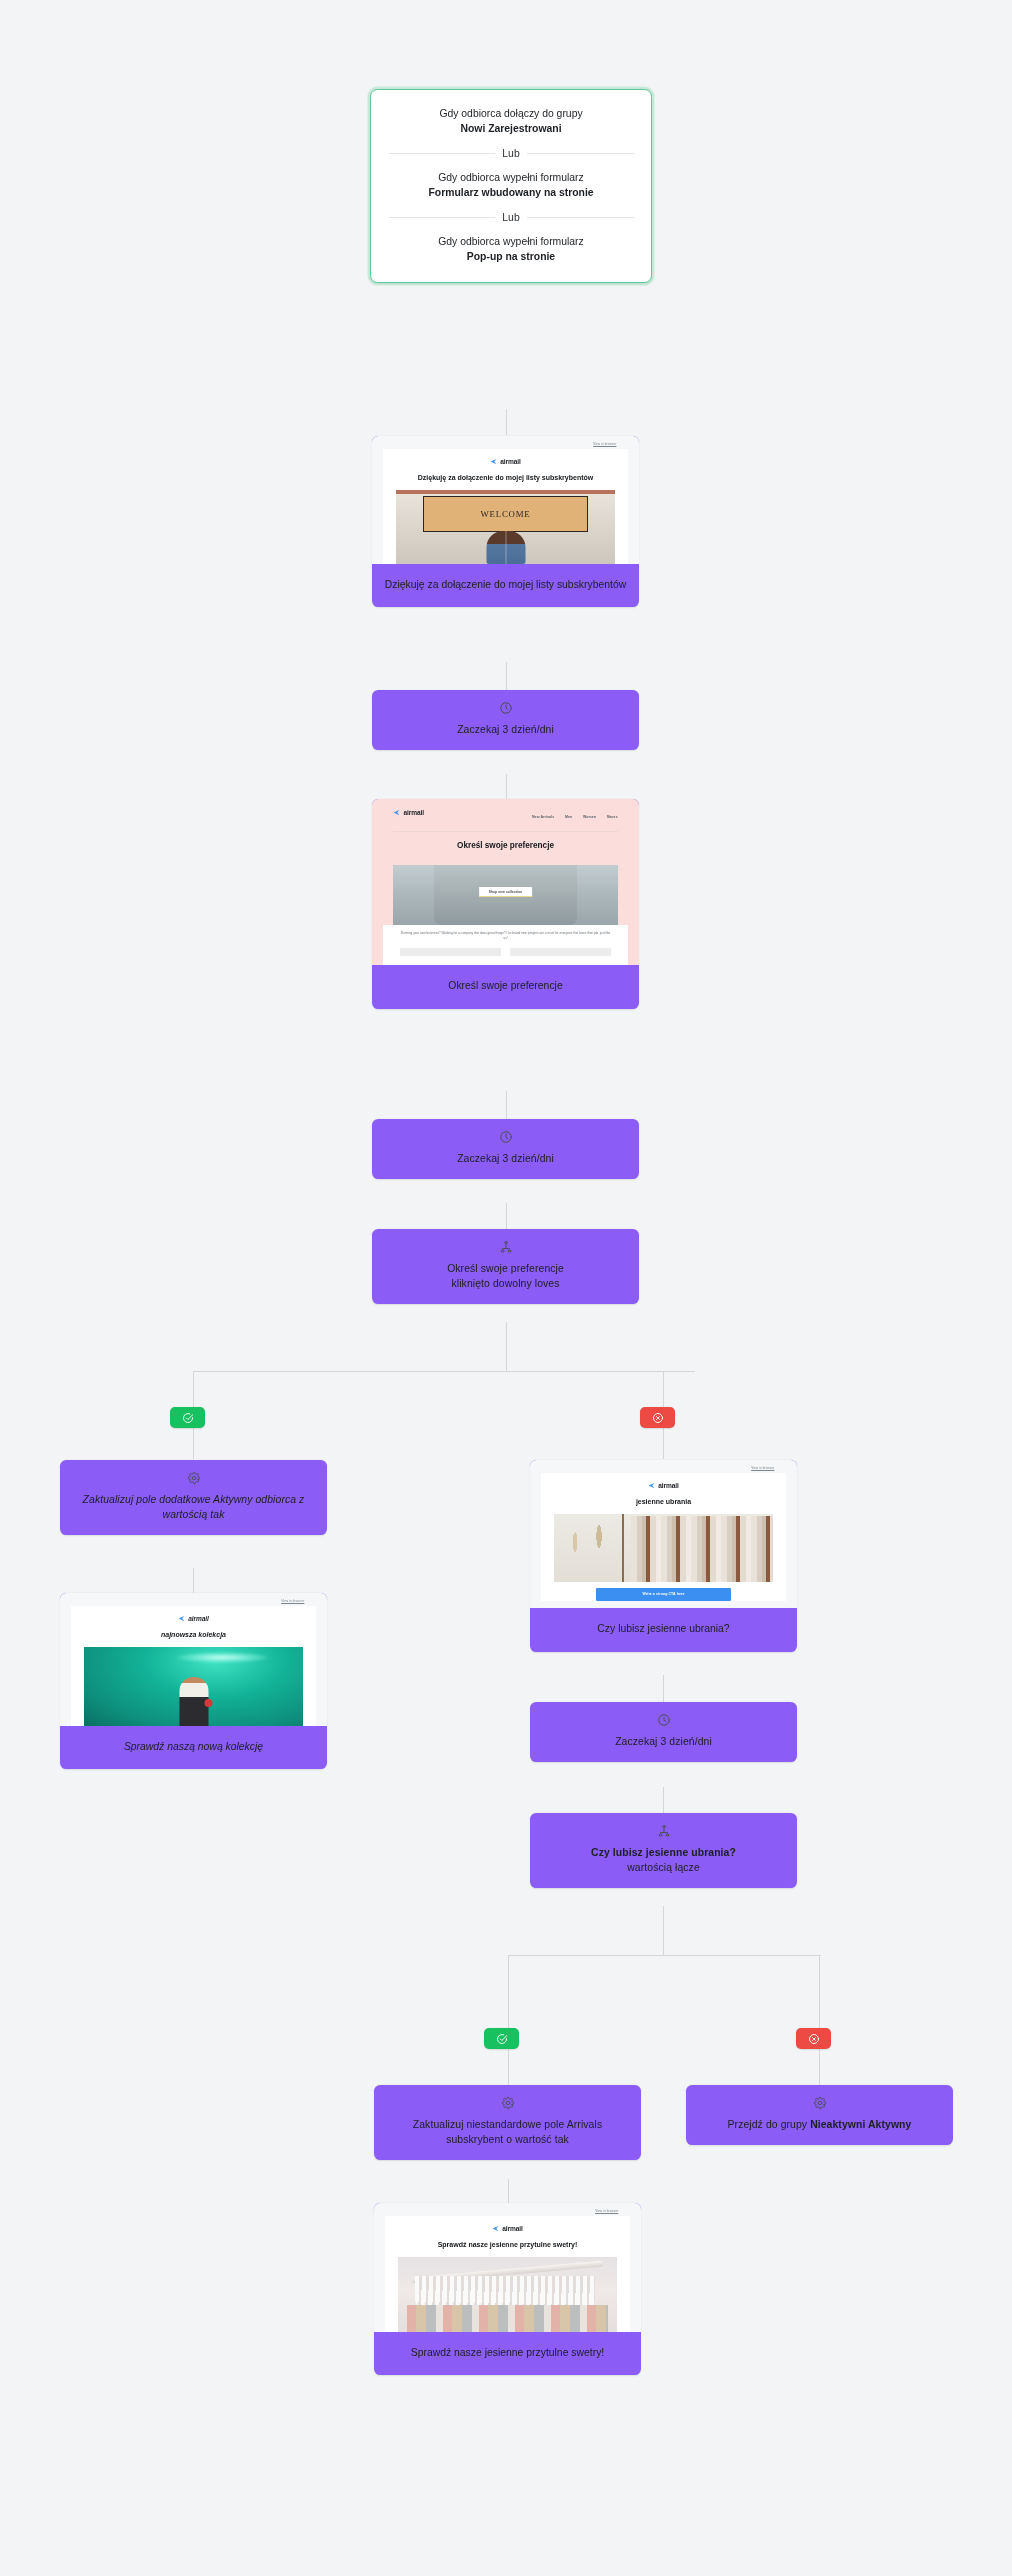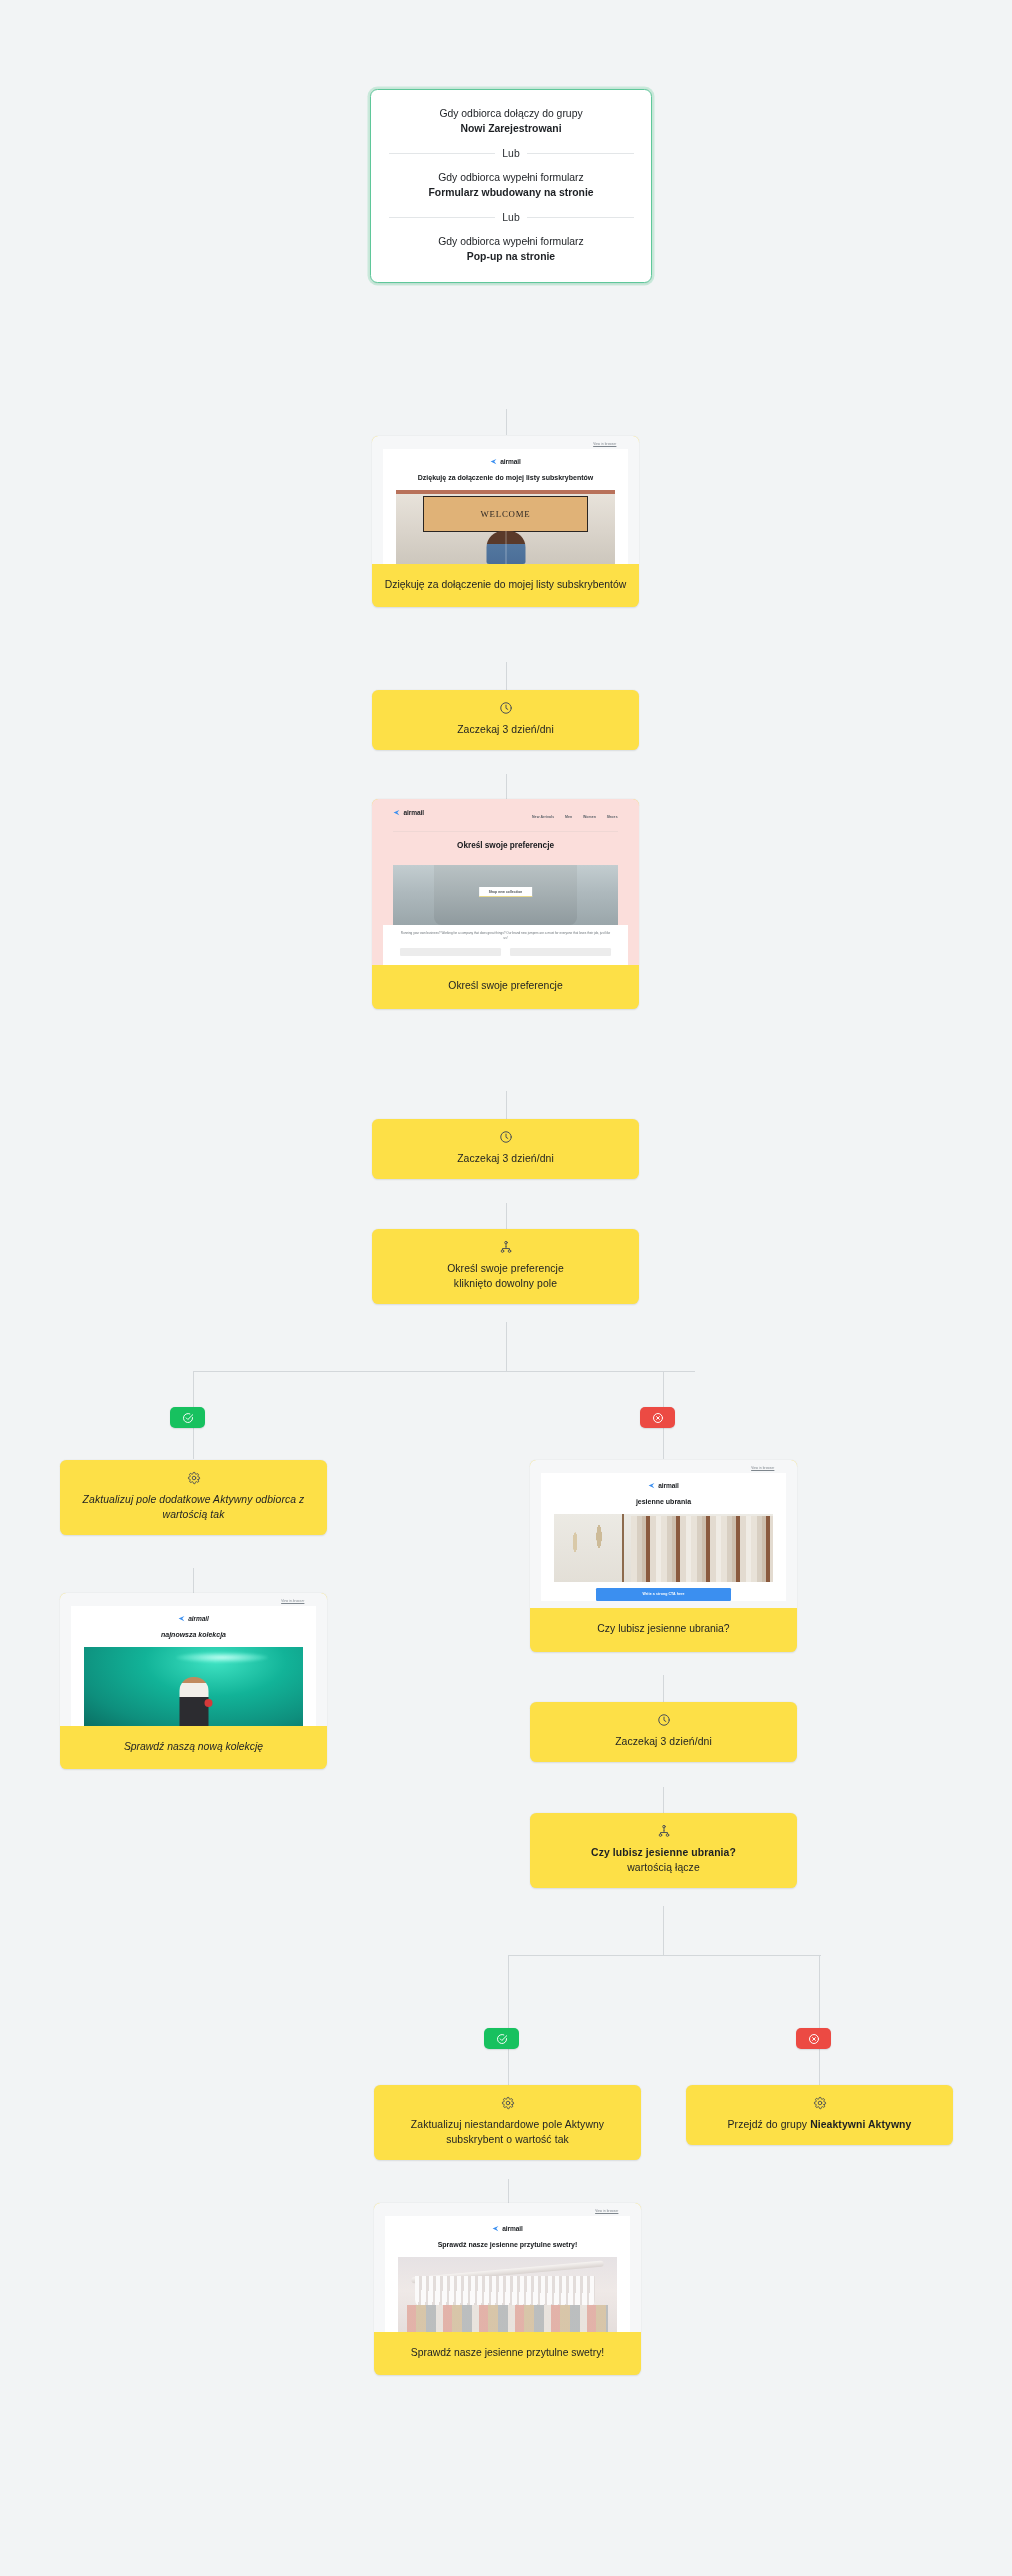--- a/index.html
+++ b/index.html
@@ -13,21 +13,21 @@
 
   #canvas { position: relative; width: 940px; height: 2576px; margin-top: 8px; }
 
   
   .vline { position: absolute; width: 0.6px; background: #d3d7da; }
   .hline { position: absolute; height: 0.6px; background: #d3d7da; }
 
   
   .node {
     position: absolute;
-    background: #fde047;
+    background: #8b5cf6;
     border-radius: 6.3px;
     box-shadow: 0 0.6px 1.9px rgba(16,24,40,.07), 0 0.6px 1.3px rgba(16,24,40,.04);
     overflow: hidden;
   }
   .node-body {
     padding: 11.3px 12.6px 12.6px;
     text-align: center;
   }
   .node-icon {
     display: block;
@@ -369,21 +369,21 @@
       <span class="node-icon">
         <svg viewBox="0 0 24 24" fill="none" stroke="currentColor" stroke-width="1.6" stroke-linecap="round">
           <circle cx="12" cy="4.5" r="2.2"></circle>
             <circle cx="6" cy="19" r="2.2"></circle>
             <circle cx="18" cy="19" r="2.2"></circle>
           <path d="M12 6.7v4.6M6 16.8v-2.2h12v2.2M12 11.3v3.3"></path>
         </svg>
       </span>
       <div class="node-label">
         <span>Określ swoje preferencje</span><br>
-        <span>kliknięto dowolny pole</span>
+        <span>kliknięto dowolny loves</span>
       </div>
     </div>
   </div>
 
   <div class="vline" style="left:506px; top:1314px; height:49px;"></div>
   <div class="hline" style="left:193px; top:1363px; width:502px;"></div>
   <div class="vline" style="left:193px; top:1363px; height:88px;"></div>
   <div class="vline" style="left:663px; top:1363px; height:88px;"></div>
 
   <div class="badge yes" style="left:170px; top:1399px;">
@@ -522,21 +522,21 @@
   </div>
 
   <div class="node" style="left:374px; top:2077px; width:267px;">
     <div class="node-body">
       <span class="node-icon">
         <svg viewBox="0 0 24 24" fill="none" stroke="currentColor" stroke-width="1.6" stroke-linecap="round" stroke-linejoin="round">
           <circle cx="12" cy="12" r="3.1"></circle>
           <path d="M19.2 14.4a1.5 1.5 0 0 0 .3 1.65l.05.05a1.8 1.8 0 1 1-2.55 2.55l-.05-.05a1.5 1.5 0 0 0-1.65-.3 1.5 1.5 0 0 0-.9 1.37V20a1.8 1.8 0 0 1-3.6 0v-.1a1.5 1.5 0 0 0-.98-1.37 1.5 1.5 0 0 0-1.65.3l-.05.05A1.8 1.8 0 1 1 5.1 16.4l.05-.05a1.5 1.5 0 0 0 .3-1.65 1.5 1.5 0 0 0-1.37-.9H4a1.8 1.8 0 0 1 0-3.6h.1a1.5 1.5 0 0 0 1.37-.98 1.5 1.5 0 0 0-.3-1.65L5.1 7.5A1.8 1.8 0 1 1 7.65 5l.05.05a1.5 1.5 0 0 0 1.65.3H9.4a1.5 1.5 0 0 0 .9-1.37V4a1.8 1.8 0 0 1 3.6 0v.1a1.5 1.5 0 0 0 .9 1.37 1.5 1.5 0 0 0 1.65-.3l.05-.05A1.8 1.8 0 1 1 19.05 7.7L19 7.75a1.5 1.5 0 0 0-.3 1.65v.07a1.5 1.5 0 0 0 1.37.9H20a1.8 1.8 0 0 1 0 3.6h-.1a1.5 1.5 0 0 0-1.37.9z"></path>
         </svg>
       </span>
-      <div class="node-label">Zaktualizuj niestandardowe pole Aktywny subskrybent o wartość tak</div>
+      <div class="node-label">Zaktualizuj niestandardowe pole Arrivals subskrybent o wartość tak</div>
     </div>
   </div>
 
   <div class="node" style="left:686px; top:2077px; width:267px;">
     <div class="node-body">
       <span class="node-icon">
         <svg viewBox="0 0 24 24" fill="none" stroke="currentColor" stroke-width="1.6" stroke-linecap="round" stroke-linejoin="round">
           <circle cx="12" cy="12" r="3.1"></circle>
           <path d="M19.2 14.4a1.5 1.5 0 0 0 .3 1.65l.05.05a1.8 1.8 0 1 1-2.55 2.55l-.05-.05a1.5 1.5 0 0 0-1.65-.3 1.5 1.5 0 0 0-.9 1.37V20a1.8 1.8 0 0 1-3.6 0v-.1a1.5 1.5 0 0 0-.98-1.37 1.5 1.5 0 0 0-1.65.3l-.05.05A1.8 1.8 0 1 1 5.1 16.4l.05-.05a1.5 1.5 0 0 0 .3-1.65 1.5 1.5 0 0 0-1.37-.9H4a1.8 1.8 0 0 1 0-3.6h.1a1.5 1.5 0 0 0 1.37-.98 1.5 1.5 0 0 0-.3-1.65L5.1 7.5A1.8 1.8 0 1 1 7.65 5l.05.05a1.5 1.5 0 0 0 1.65.3H9.4a1.5 1.5 0 0 0 .9-1.37V4a1.8 1.8 0 0 1 3.6 0v.1a1.5 1.5 0 0 0 .9 1.37 1.5 1.5 0 0 0 1.65-.3l.05-.05A1.8 1.8 0 1 1 19.05 7.7L19 7.75a1.5 1.5 0 0 0-.3 1.65v.07a1.5 1.5 0 0 0 1.37.9H20a1.8 1.8 0 0 1 0 3.6h-.1a1.5 1.5 0 0 0-1.37.9z"></path>
         </svg>

